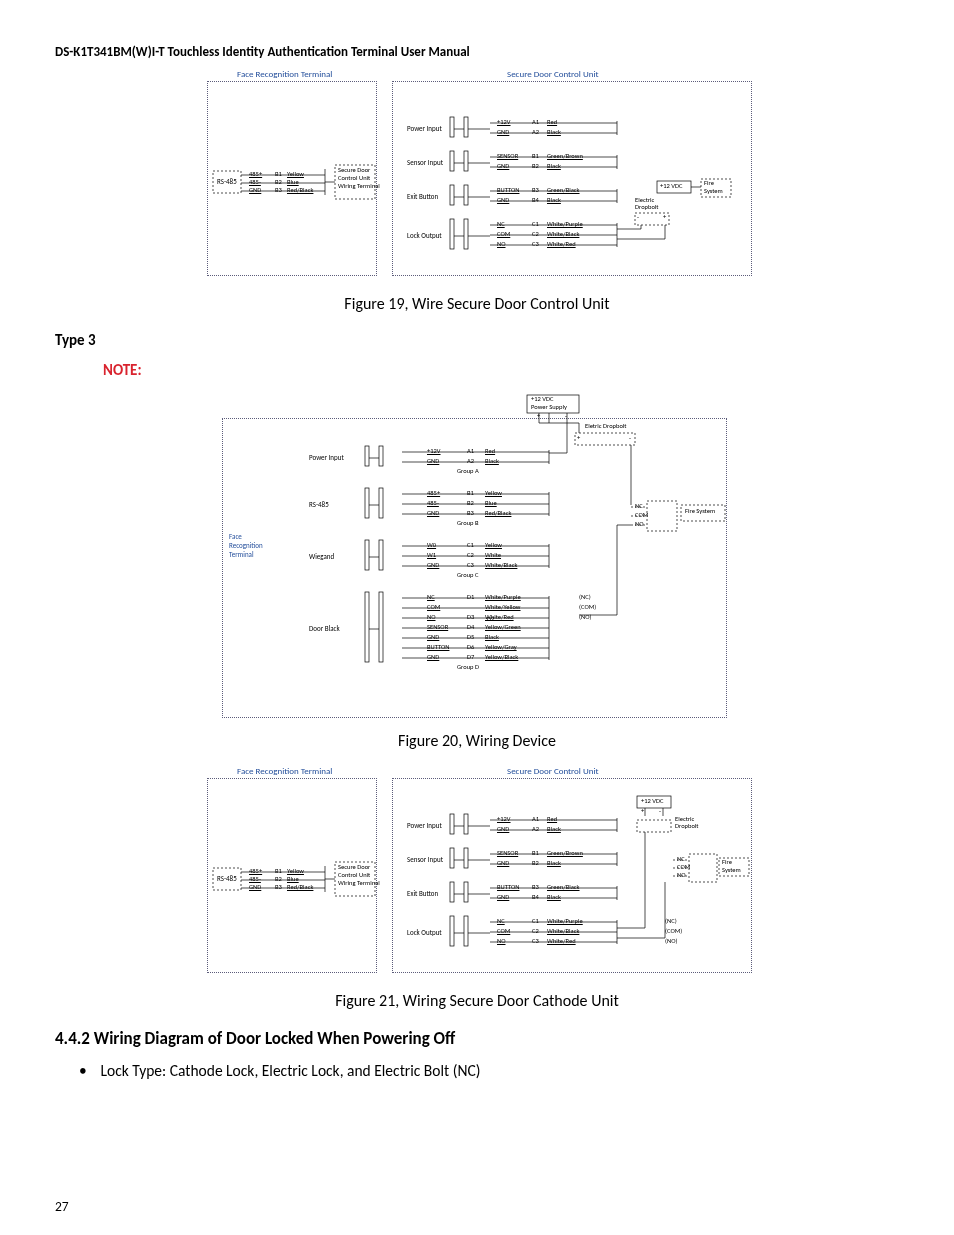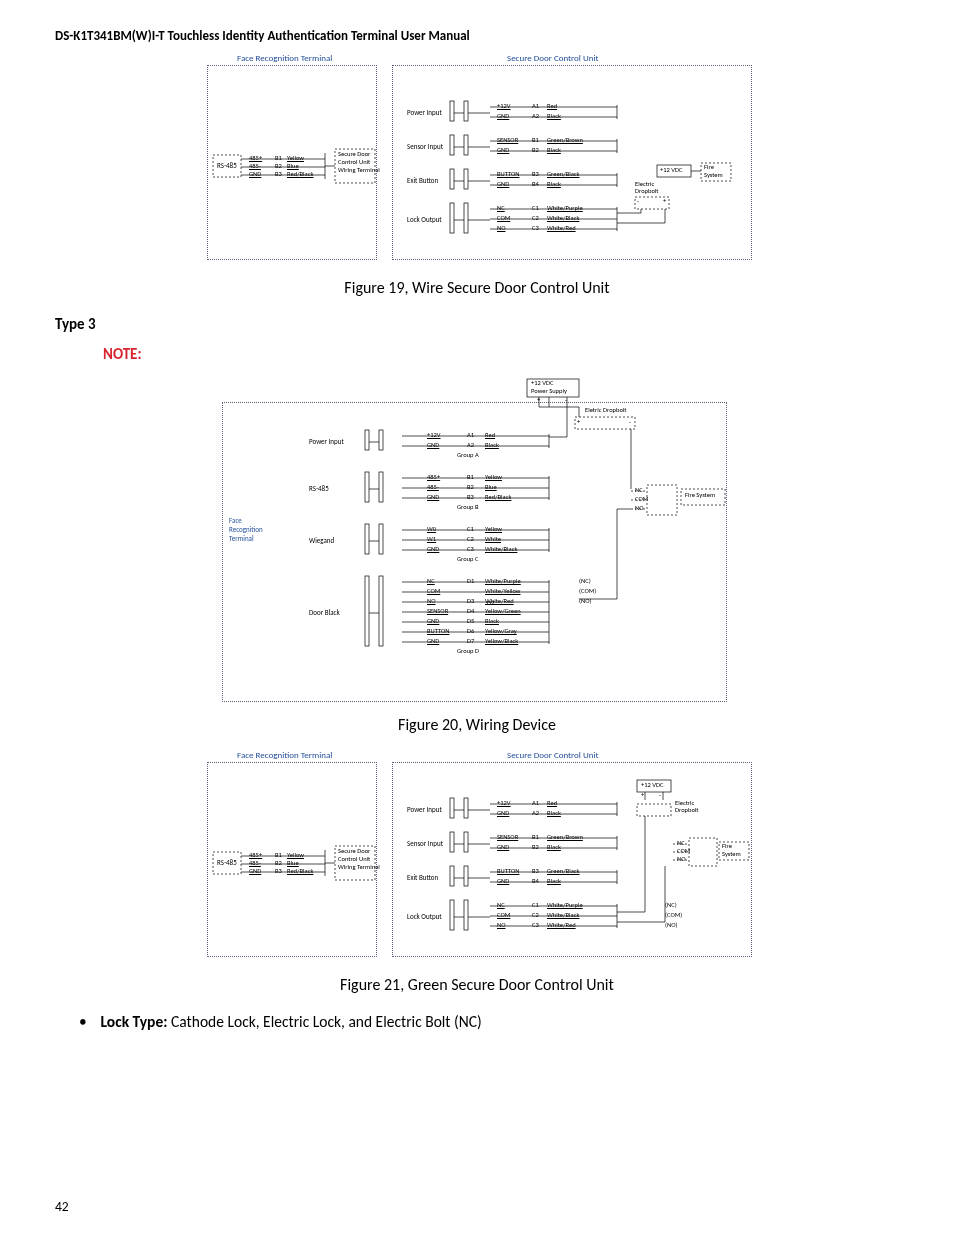--- a/index.html
+++ b/index.html
@@ -6,21 +6,21 @@
     font-family: Calibri, Arial, sans-serif;
     width: 954px;
     margin: 0;
     padding: 0;
     box-sizing: border-box;
     color: #000;
     background: #fff;
     font-size: 14px;
   }
   .page {
-    padding: 28px 55px 25px 55px;
+    padding: 44px 55px 25px 55px;
     position: relative;
     min-height: 1235px;
     box-sizing: border-box;
   }
   .header {
     font-size: 13px;
     font-weight: bold;
     margin-bottom: 12px;
   }
   .fig-caption {
@@ -55,21 +55,21 @@
   }
   .bullet-line {
     margin-left: 24px;
     font-size: 15.5px;
   }
   .bullet-dot {
     display: inline-block;
     width: 18px;
   }
   .lock-type-label {
-    font-weight: bold;
+    font-weight: normal;
   }
   .footer {
     position: absolute;
     bottom: 20px;
     left: 55px;
     right: 55px;
     font-size: 13.5px;
     display: flex;
     justify-content: space-between;
   }
@@ -458,24 +458,25 @@
       <div class="lbl tiny" style="left: 444px; top: 40px;">+</div>
       <div class="lbl tiny" style="left: 462px; top: 40px;">-</div>
       <div class="lbl tiny" style="left: 478px; top: 48px;">Electric</div>
       <div class="lbl tiny" style="left: 478px; top: 55px;">Dropbolt</div>
       <div class="lbl tiny" style="left: 480px; top: 88px;">NC</div>
       <div class="lbl tiny" style="left: 480px; top: 96px;">COM</div>
       <div class="lbl tiny" style="left: 480px; top: 104px;">NO</div>
       <div class="lbl tiny" style="left: 525px; top: 91px;">Fire</div>
       <div class="lbl tiny" style="left: 525px; top: 99px;">System</div>
     </div>
-  <div class="fig-caption">Figure 21, Green Secure Door Control Unit</div>
-
+  <div class="fig-caption">Figure 21, Wiring Secure Door Cathode Unit</div>
+
+  <div class="section-heading">4.4.2 Wiring Diagram of Door Locked When Powering Off</div>
 
   <div class="bullet-line">
     <span class="bullet-dot">•</span>
     <span class="lock-type-label">Lock Type:</span><span> Cathode Lock, Electric Lock, and Electric Bolt (NC)</span>
   </div>
 
   <div class="footer">
-    <span>42</span>
+    <span>27</span>
   </div>
 </div>
 
 </body></html>

